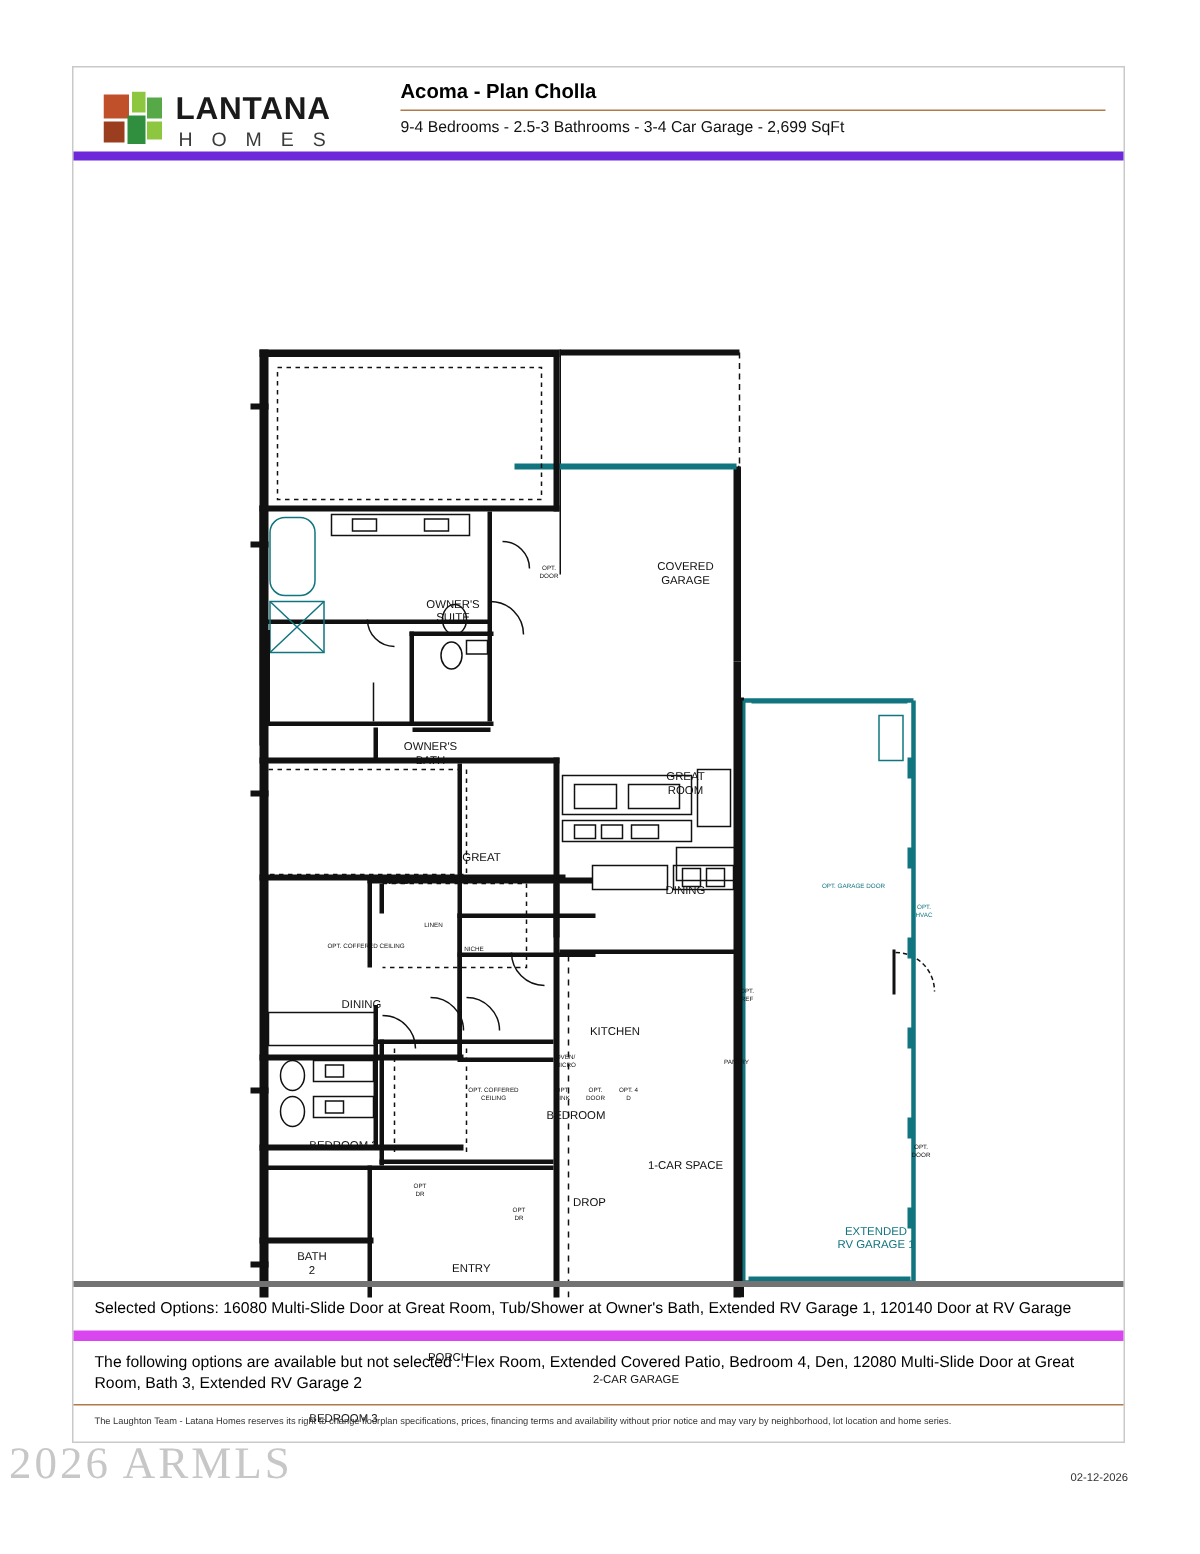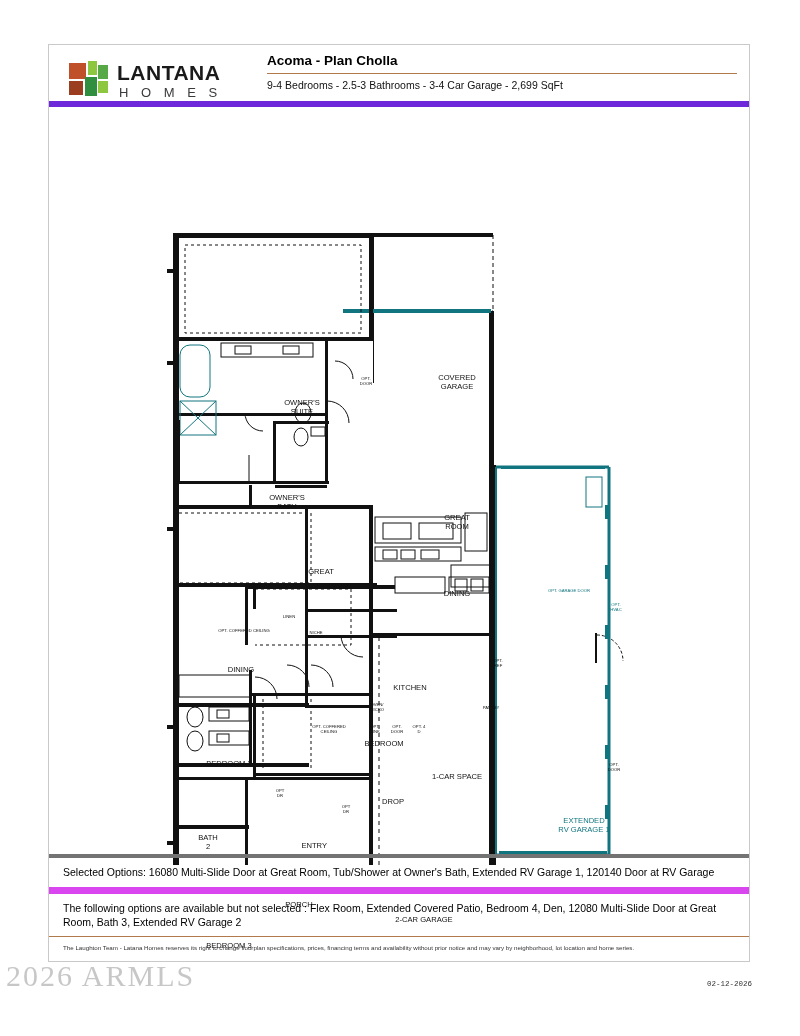--- a/index.html
+++ b/index.html
@@ -134,21 +134,20 @@
     letter-spacing: 2px;
     color: #9a9a9a;
     opacity: 0.55;
   }
   .datestamp {
     position: absolute;
     right: 48px;
     top: 980px;
     font-size: 7.5px;
     color: #333;
-    font-family: Liberation Mono, monospace;
   }
   .roomlabel {
     position: absolute;
     text-align: center;
     font-size: 7.6px;
     line-height: 1.2;
     color: #111;
     white-space: pre-line;
   }
   .tiny {

